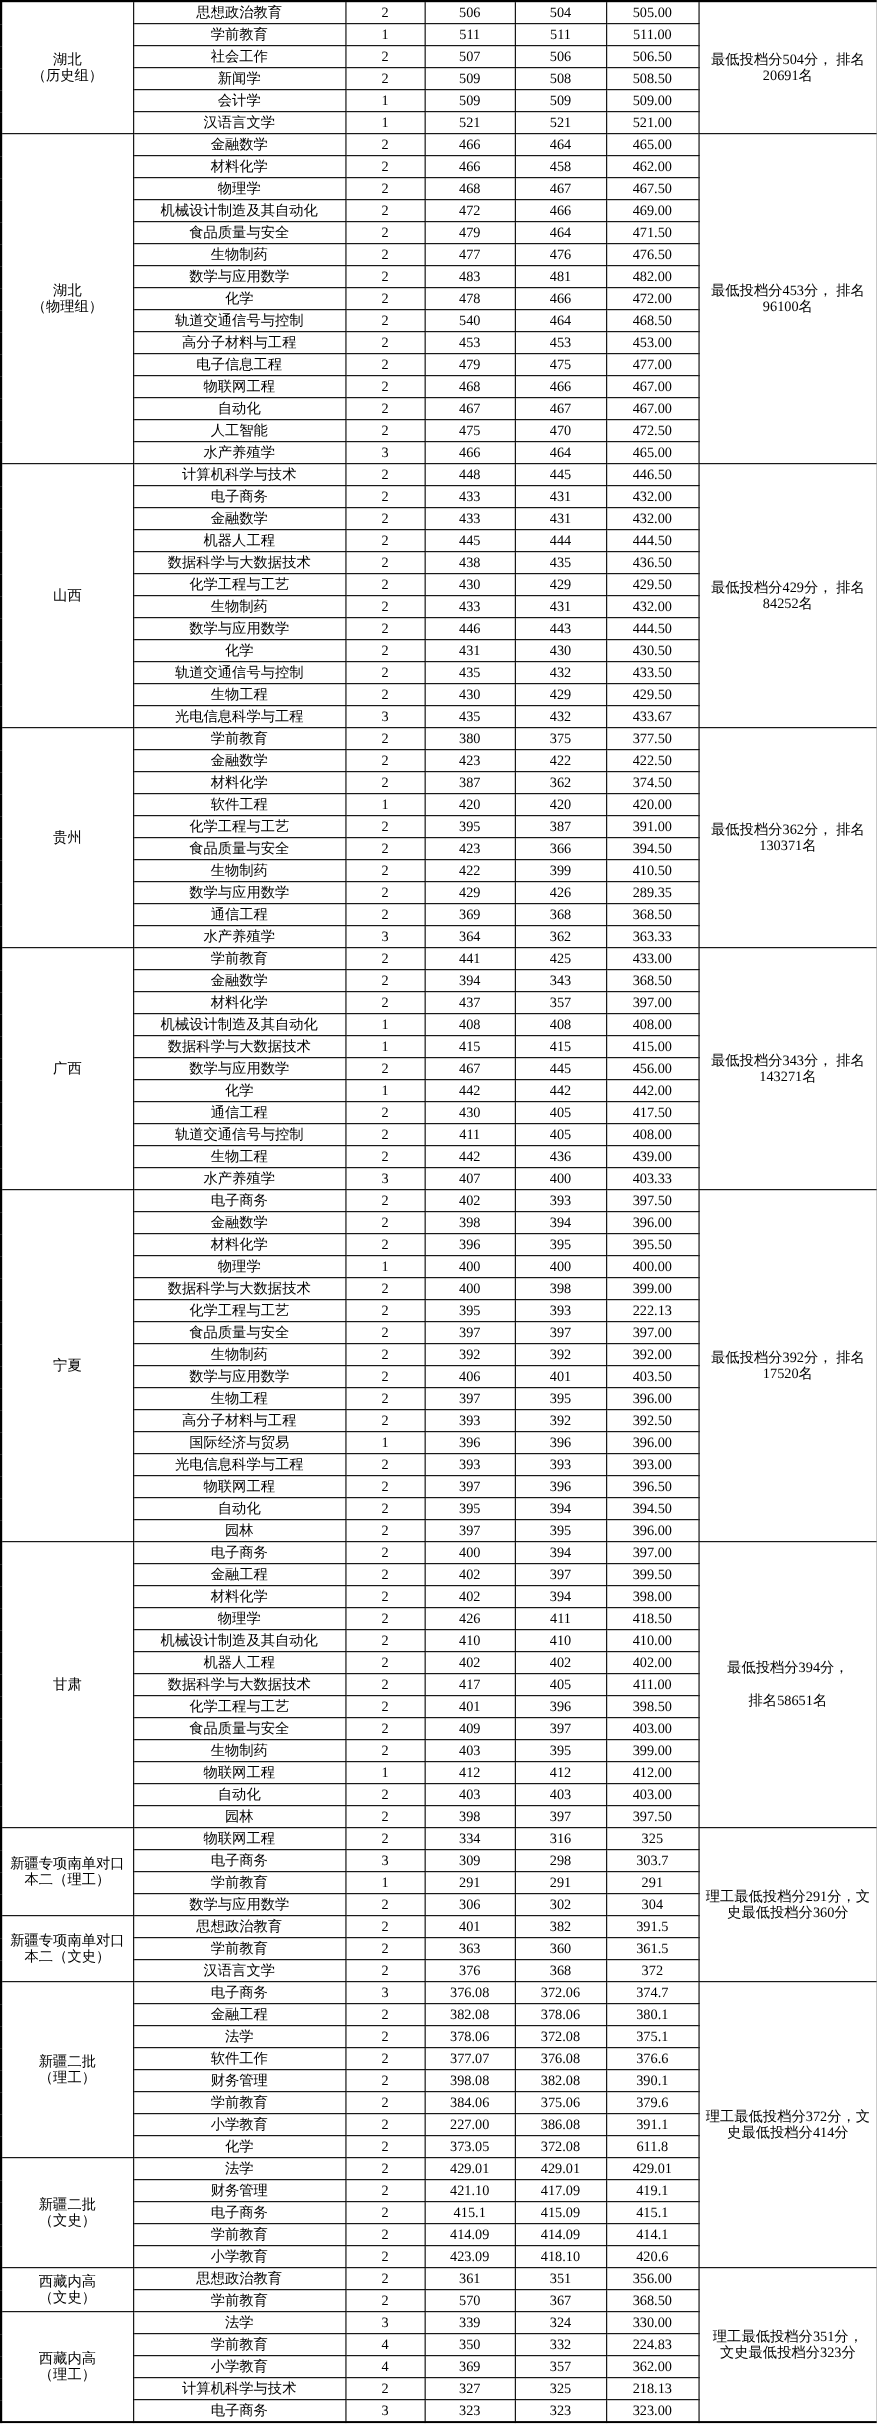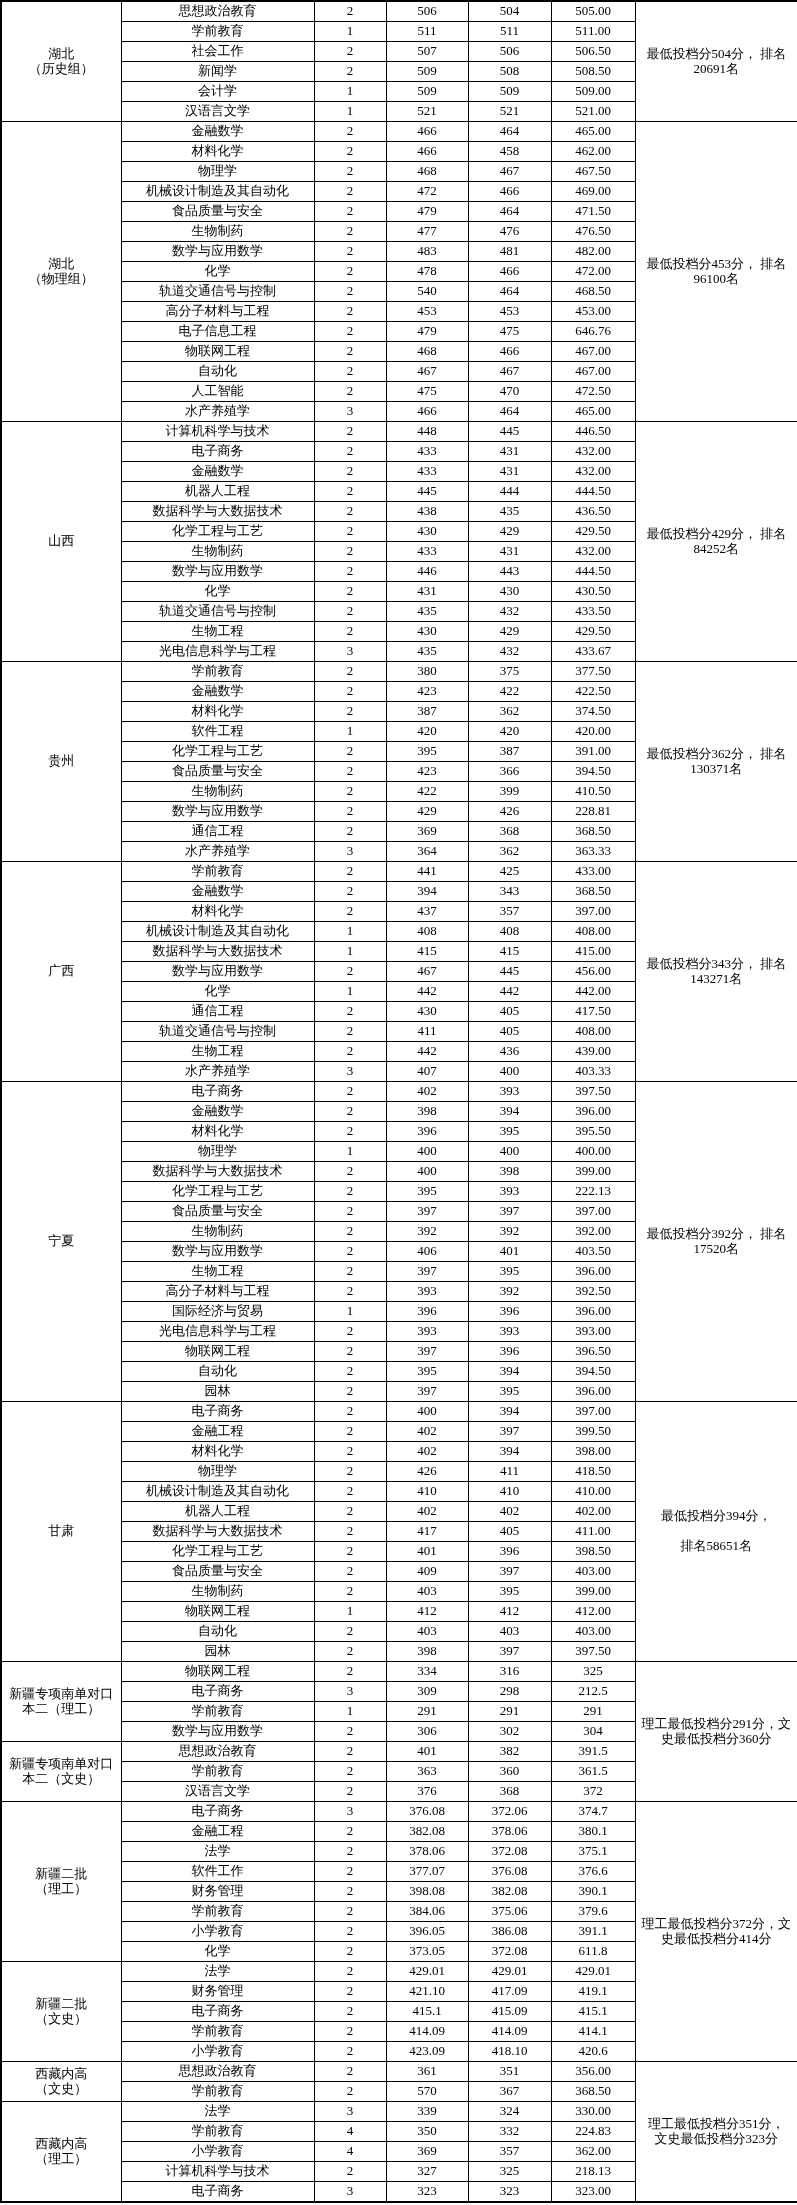--- a/index.html
+++ b/index.html
@@ -169,21 +169,21 @@
           <td class="num">2</td>
           <td class="num">453</td>
           <td class="num">453</td>
           <td class="num">453.00</td>
         </tr>
         <tr>
           <td class="major">电子信息工程</td>
           <td class="num">2</td>
           <td class="num">479</td>
           <td class="num">475</td>
-          <td class="num">646.76</td>
+          <td class="num">477.00</td>
         </tr>
         <tr>
           <td class="major">物联网工程</td>
           <td class="num">2</td>
           <td class="num">468</td>
           <td class="num">466</td>
           <td class="num">467.00</td>
         </tr>
         <tr>
           <td class="major">自动化</td>
@@ -343,21 +343,21 @@
           <td class="num">2</td>
           <td class="num">422</td>
           <td class="num">399</td>
           <td class="num">410.50</td>
         </tr>
         <tr>
           <td class="major">数学与应用数学</td>
           <td class="num">2</td>
           <td class="num">429</td>
           <td class="num">426</td>
-          <td class="num">228.81</td>
+          <td class="num">289.35</td>
         </tr>
         <tr>
           <td class="major">通信工程</td>
           <td class="num">2</td>
           <td class="num">369</td>
           <td class="num">368</td>
           <td class="num">368.50</td>
         </tr>
         <tr>
           <td class="major">水产养殖学</td>
@@ -665,21 +665,21 @@
           <td class="num sec-start">316</td>
           <td class="num sec-start">325</td>
           <td class="remark sec-start" rowspan="7">理工最低投档分291分，文
 史最低投档分360分</td>
         </tr>
         <tr>
           <td class="major">电子商务</td>
           <td class="num">3</td>
           <td class="num">309</td>
           <td class="num">298</td>
-          <td class="num">212.5</td>
+          <td class="num">303.7</td>
         </tr>
         <tr>
           <td class="major">学前教育</td>
           <td class="num">1</td>
           <td class="num">291</td>
           <td class="num">291</td>
           <td class="num">291</td>
         </tr>
         <tr>
           <td class="major">数学与应用数学</td>
@@ -753,21 +753,21 @@
         <tr>
           <td class="major">学前教育</td>
           <td class="num">2</td>
           <td class="num">384.06</td>
           <td class="num">375.06</td>
           <td class="num">379.6</td>
         </tr>
         <tr>
           <td class="major">小学教育</td>
           <td class="num">2</td>
-          <td class="num">396.05</td>
+          <td class="num">227.00</td>
           <td class="num">386.08</td>
           <td class="num">391.1</td>
         </tr>
         <tr>
           <td class="major">化学</td>
           <td class="num">2</td>
           <td class="num">373.05</td>
           <td class="num">372.08</td>
           <td class="num">611.8</td>
         </tr>

